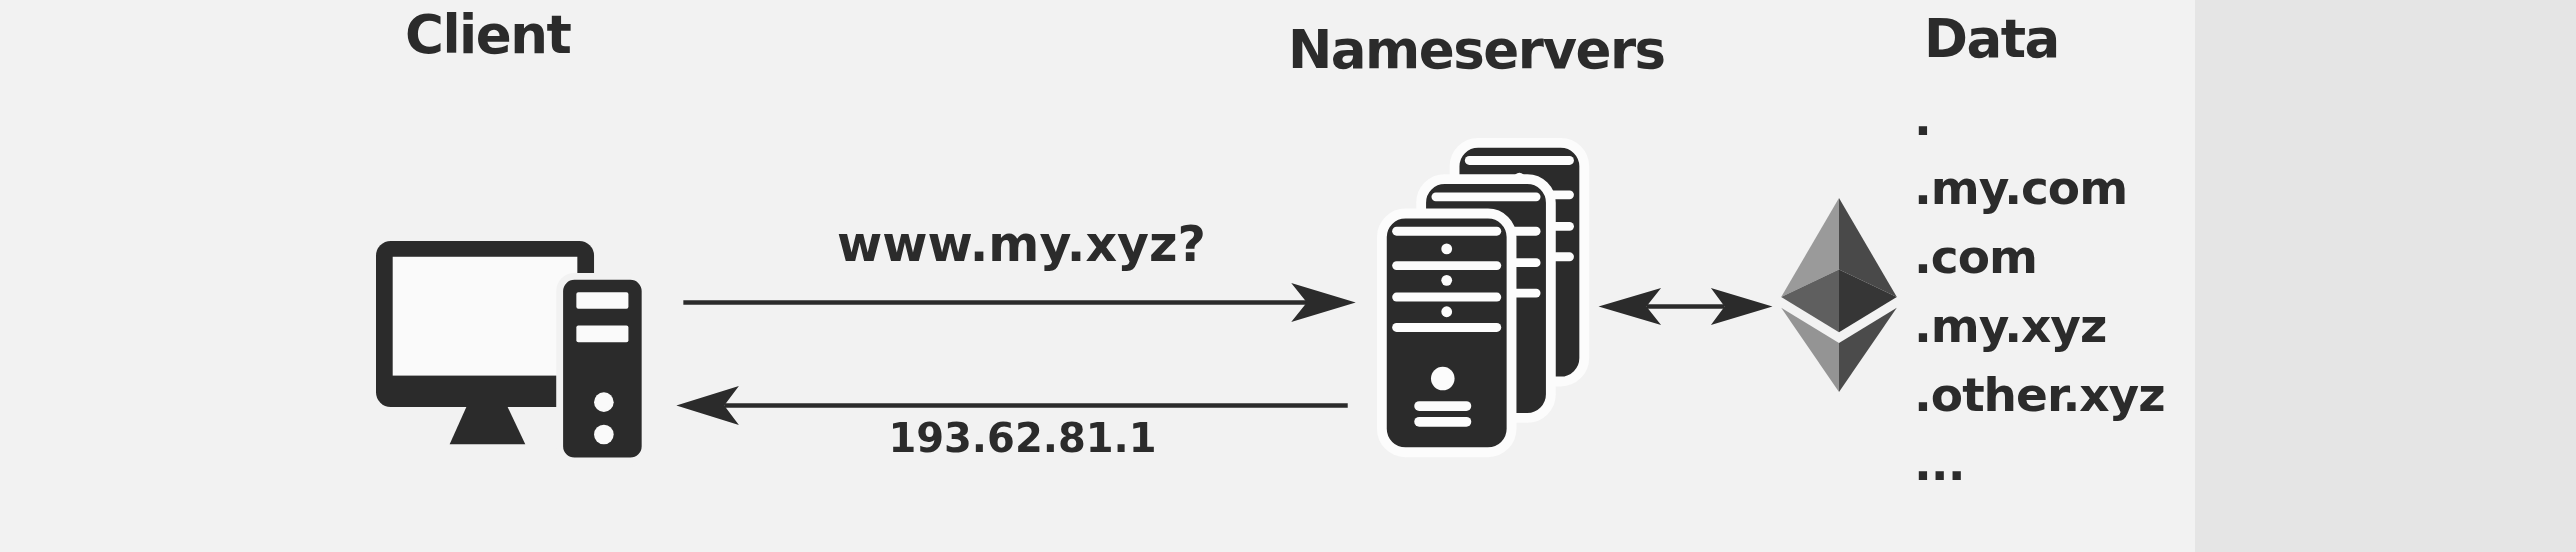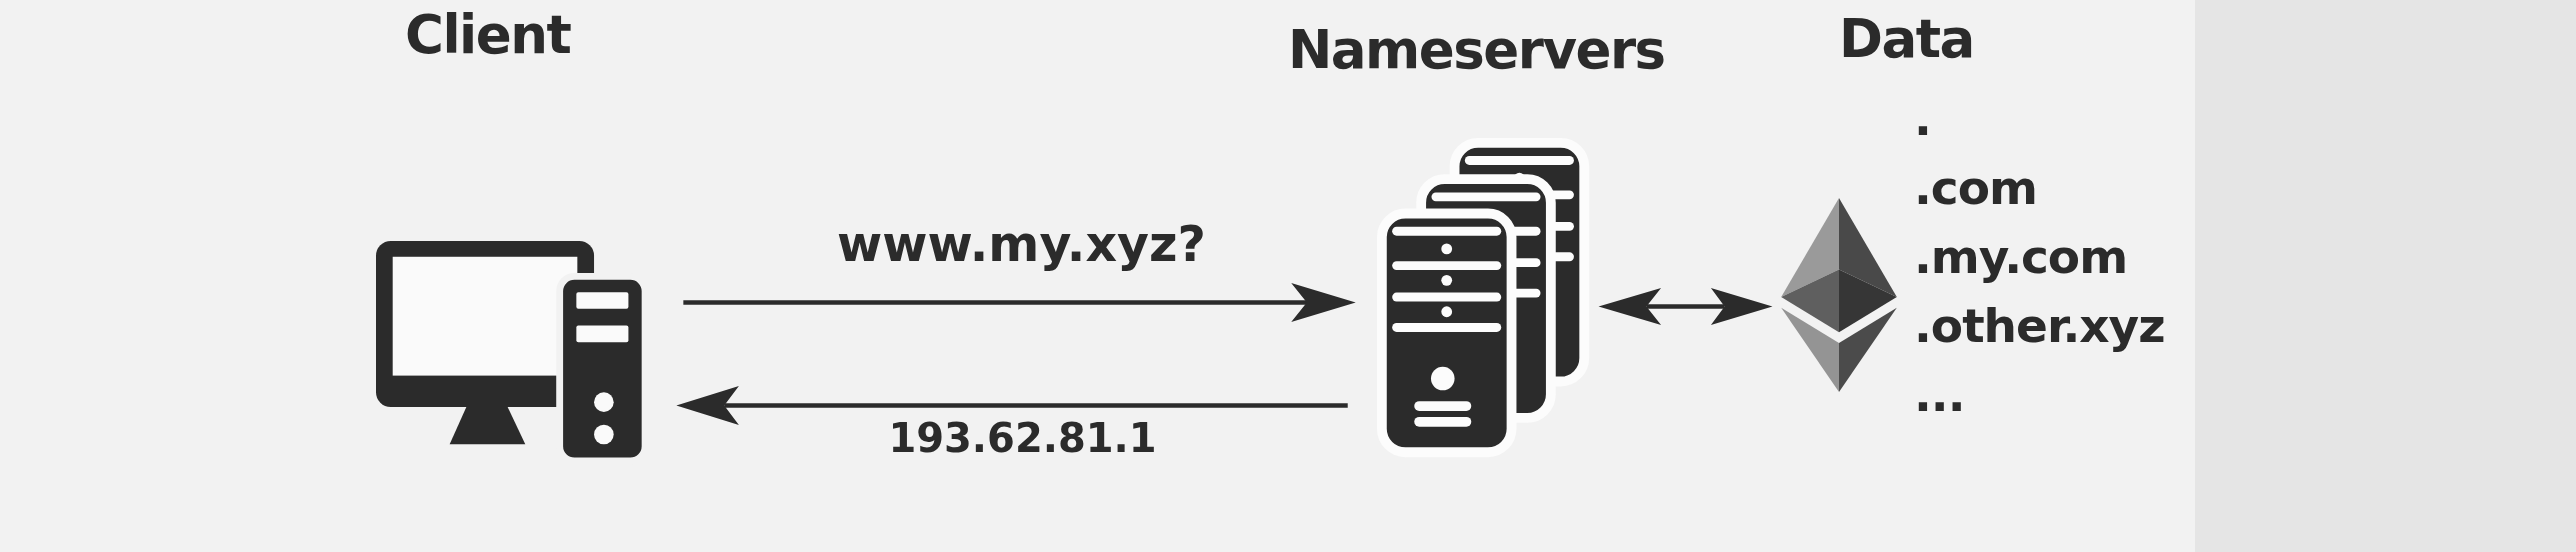--- a/index.html
+++ b/index.html
@@ -41,21 +41,21 @@
   }
   svg { display: block; overflow: visible; }
 </style>
 </head>
 <body>
 
 <div class="stage">
 
   <div class="abs heading" style="left:405px; top:7.9px;">Client</div>
   <div class="abs heading" style="left:1288px; top:23px;">Nameservers</div>
-  <div class="abs heading" style="left:1839px; top:11.8px;">Data</div>
+  <div class="abs heading" style="left:1924px; top:11.8px;">Data</div>
 
   <svg class="abs" style="left:376px; top:241px;" width="275" height="226" viewBox="0 0 280 230">
     <rect x="0" y="0" width="222" height="169" rx="15" fill="#2b2b2b"></rect>
     <rect x="17" y="16" width="188" height="121" fill="#fafafa"></rect>
     <polygon points="92,169 134,169 152,207 75,207" fill="#2b2b2b"></polygon>
     <rect x="187" y="36" width="87" height="188" rx="15" fill="#2b2b2b" stroke="#f2f2f2" stroke-width="7"></rect>
     <rect x="204" y="52" width="53" height="17" rx="2" fill="#fafafa"></rect>
     <rect x="204" y="86" width="53" height="17" rx="2" fill="#fafafa"></rect>
     <circle cx="232" cy="164" r="10" fill="#fafafa"></circle>
     <circle cx="232" cy="197" r="10" fill="#fafafa"></circle>
@@ -125,20 +125,21 @@
     <polygon points="59,0 0,101 59,73" fill="#9a9a9a"></polygon>
     <polygon points="59,0 118,101 59,73" fill="#494949"></polygon>
     <polygon points="0,101 59,137 59,73" fill="#5f5f5f"></polygon>
     <polygon points="118,101 59,137 59,73" fill="#363636"></polygon>
     <polygon points="0,112 59,148 59,198" fill="#949494"></polygon>
     <polygon points="118,112 59,148 59,198" fill="#4b4b4b"></polygon>
   </svg>
 
   <div class="abs data-list" style="left:1914px; top:84px;">
     <div>.</div>
+    <div>.my.com</div>
     <div>.com</div>
-    <div>.my.com</div>
+    <div>.my.xyz</div>
     <div>.other.xyz</div>
     <div>...</div>
   </div>
 
 </div>
 
 
 </body></html>

